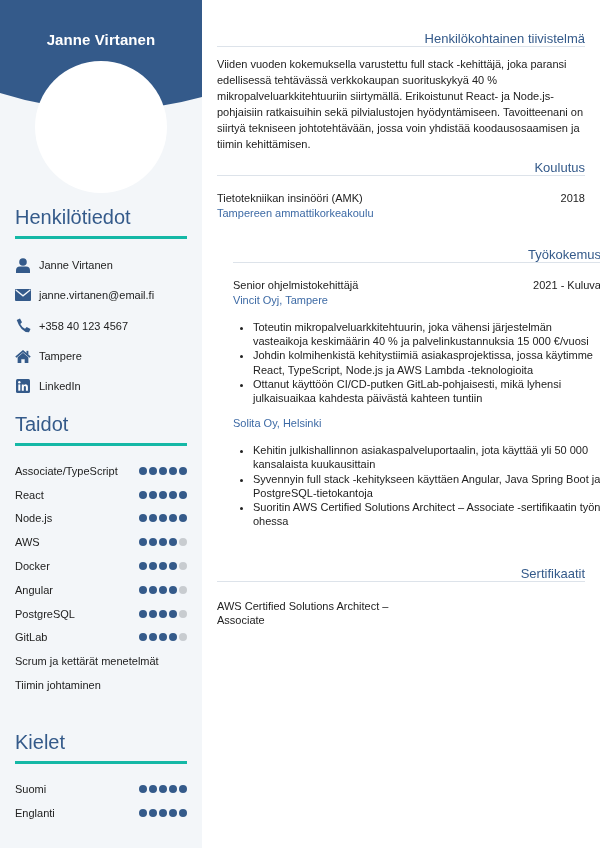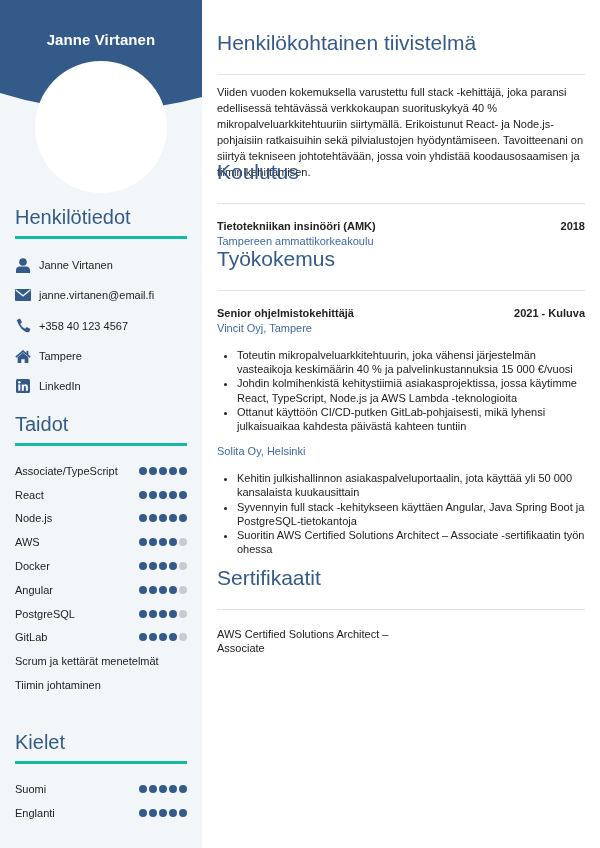--- a/index.html
+++ b/index.html
@@ -34,26 +34,26 @@
   .contact-item .ic svg { display: block; }
 
   .skill-list { margin-top: 13px; }
   .skill-row { display: flex; align-items: center; justify-content: space-between; height: 23.8px; font-size: 11px; color: #222; }
   .dots { display: flex; gap: 2px; }
   .dot { width: 8px; height: 8px; border-radius: 50%; background: #345a8a; }
   .dot.off { background: #c8ccd0; }
 
   .main { position: absolute; left: 217px; top: 0; width: 368px; }
   .main-title {
-    color: #345a8a; font-size: 21px; font-weight: normal;
-    padding-bottom: 19px; border-bottom: 1px solid #dde3ea;
+    color: #345a8a; font-size: 13px; font-weight: normal;
+    padding-bottom: 0; border-bottom: 1px solid #dde3ea; text-align: right;
   }
   .section { position: absolute; left: 0; width: 368px; }
   .summary { font-size: 11px; line-height: 16px; color: #222; margin-top: 9px; }
-  .entry-head { display: flex; justify-content: space-between; font-size: 11px; font-weight: bold; color: #222; }
+  .entry-head { display: flex; justify-content: space-between; font-size: 11px; font-weight: normal; color: #222; }
   .entry-sub { font-size: 11px; color: #3d6aa5; margin-top: 3px; }
   ul.bullets { margin-top: 14px; padding-left: 20px; font-size: 11px; line-height: 14.2px; color: #222; }
   ul.bullets li { margin-bottom: 0; }
   .cert { font-size: 11px; font-weight: normal; line-height: 14px; width: 190px; margin-top: 17px; color: #222; }
 </style>
 </head>
 <body>
 
 <aside class="sidebar">
   <div class="header-bg">
@@ -247,21 +247,21 @@
     <h2 class="main-title">Koulutus</h2>
     <div style="margin-top:16px;">
       <div class="entry-head">
         <span>Tietotekniikan insinööri (AMK)</span>
         <span>2018</span>
       </div>
       <div class="entry-sub">Tampereen ammattikorkeakoulu</div>
     </div>
   </section>
 
-  <section class="section" style="top:247px;">
+  <section class="section" style="top:247px;margin-left:16px;">
     <h2 class="main-title">Työkokemus</h2>
 
     <div style="margin-top:16px;">
       <div class="entry-head">
         <span>Senior ohjelmistokehittäjä</span>
         <span>2021 - Kuluva</span>
       </div>
       <div class="entry-sub">Vincit Oyj, Tampere</div>
       <ul class="bullets">
         <li>Toteutin mikropalveluarkkitehtuurin, joka vähensi järjestelmän vasteaikoja keskimäärin 40 % ja palvelinkustannuksia 15 000 €/vuosi</li>

